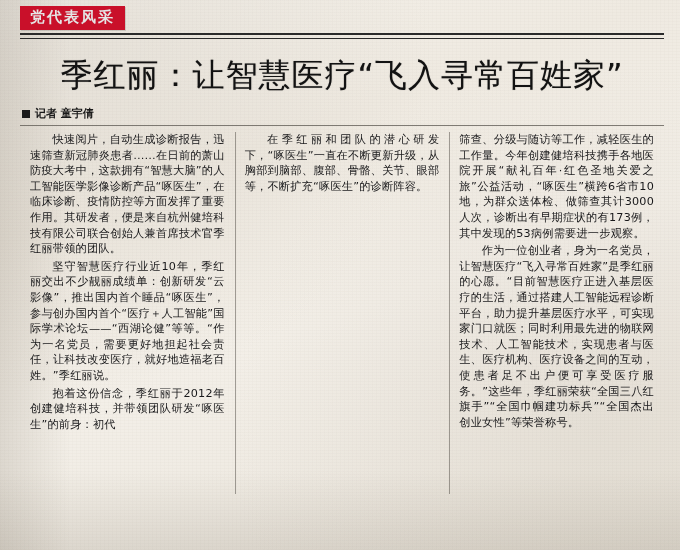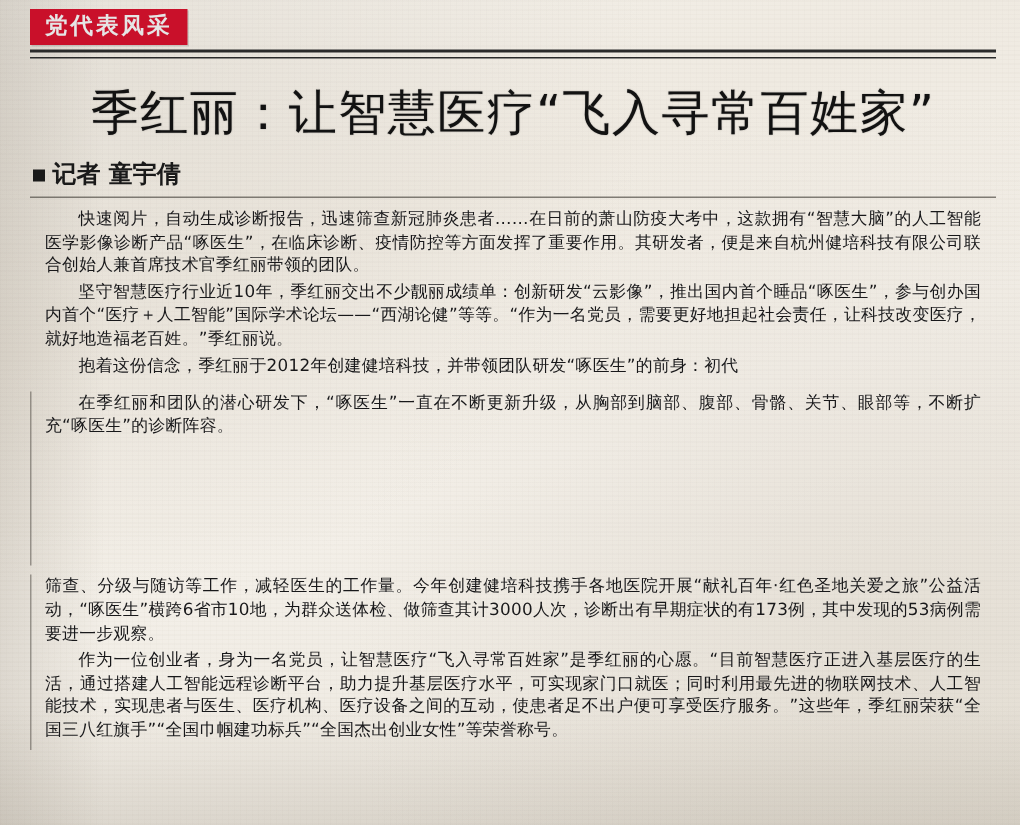--- a/index.html
+++ b/index.html
@@ -99,21 +99,21 @@
     font-size: 32px;
     letter-spacing: 1px;
     color: #121212;
     margin: 18px 0 8px 0;
     text-shadow: 0 0 1px rgba(0,0,0,0.35);
     white-space: nowrap;
   }
 
   .byline {
     margin: 6px 0 4px 2px;
-    font-size: 16px;
+    font-size: 11px;
     font-weight: bold;
     color: #1a1a1a;
     display: flex;
     align-items: center;
     gap: 5px;
   }
   .byline-mark {
     display: inline-block;
     width: 8px;
     height: 8px;
@@ -125,21 +125,20 @@
     background: #5a564f;
     margin: 2px 0 6px 0;
     opacity: 0.75;
   }
 
   
   .columns {
     display: flex;
     gap: 0;
     height: 368px;
-    flex-direction: column;
   }
   .col {
     flex: 1 1 0;
     padding: 0 10px;
     box-sizing: border-box;
     position: relative;
   }
   .col + .col::before {
     content: "";
     position: absolute;

